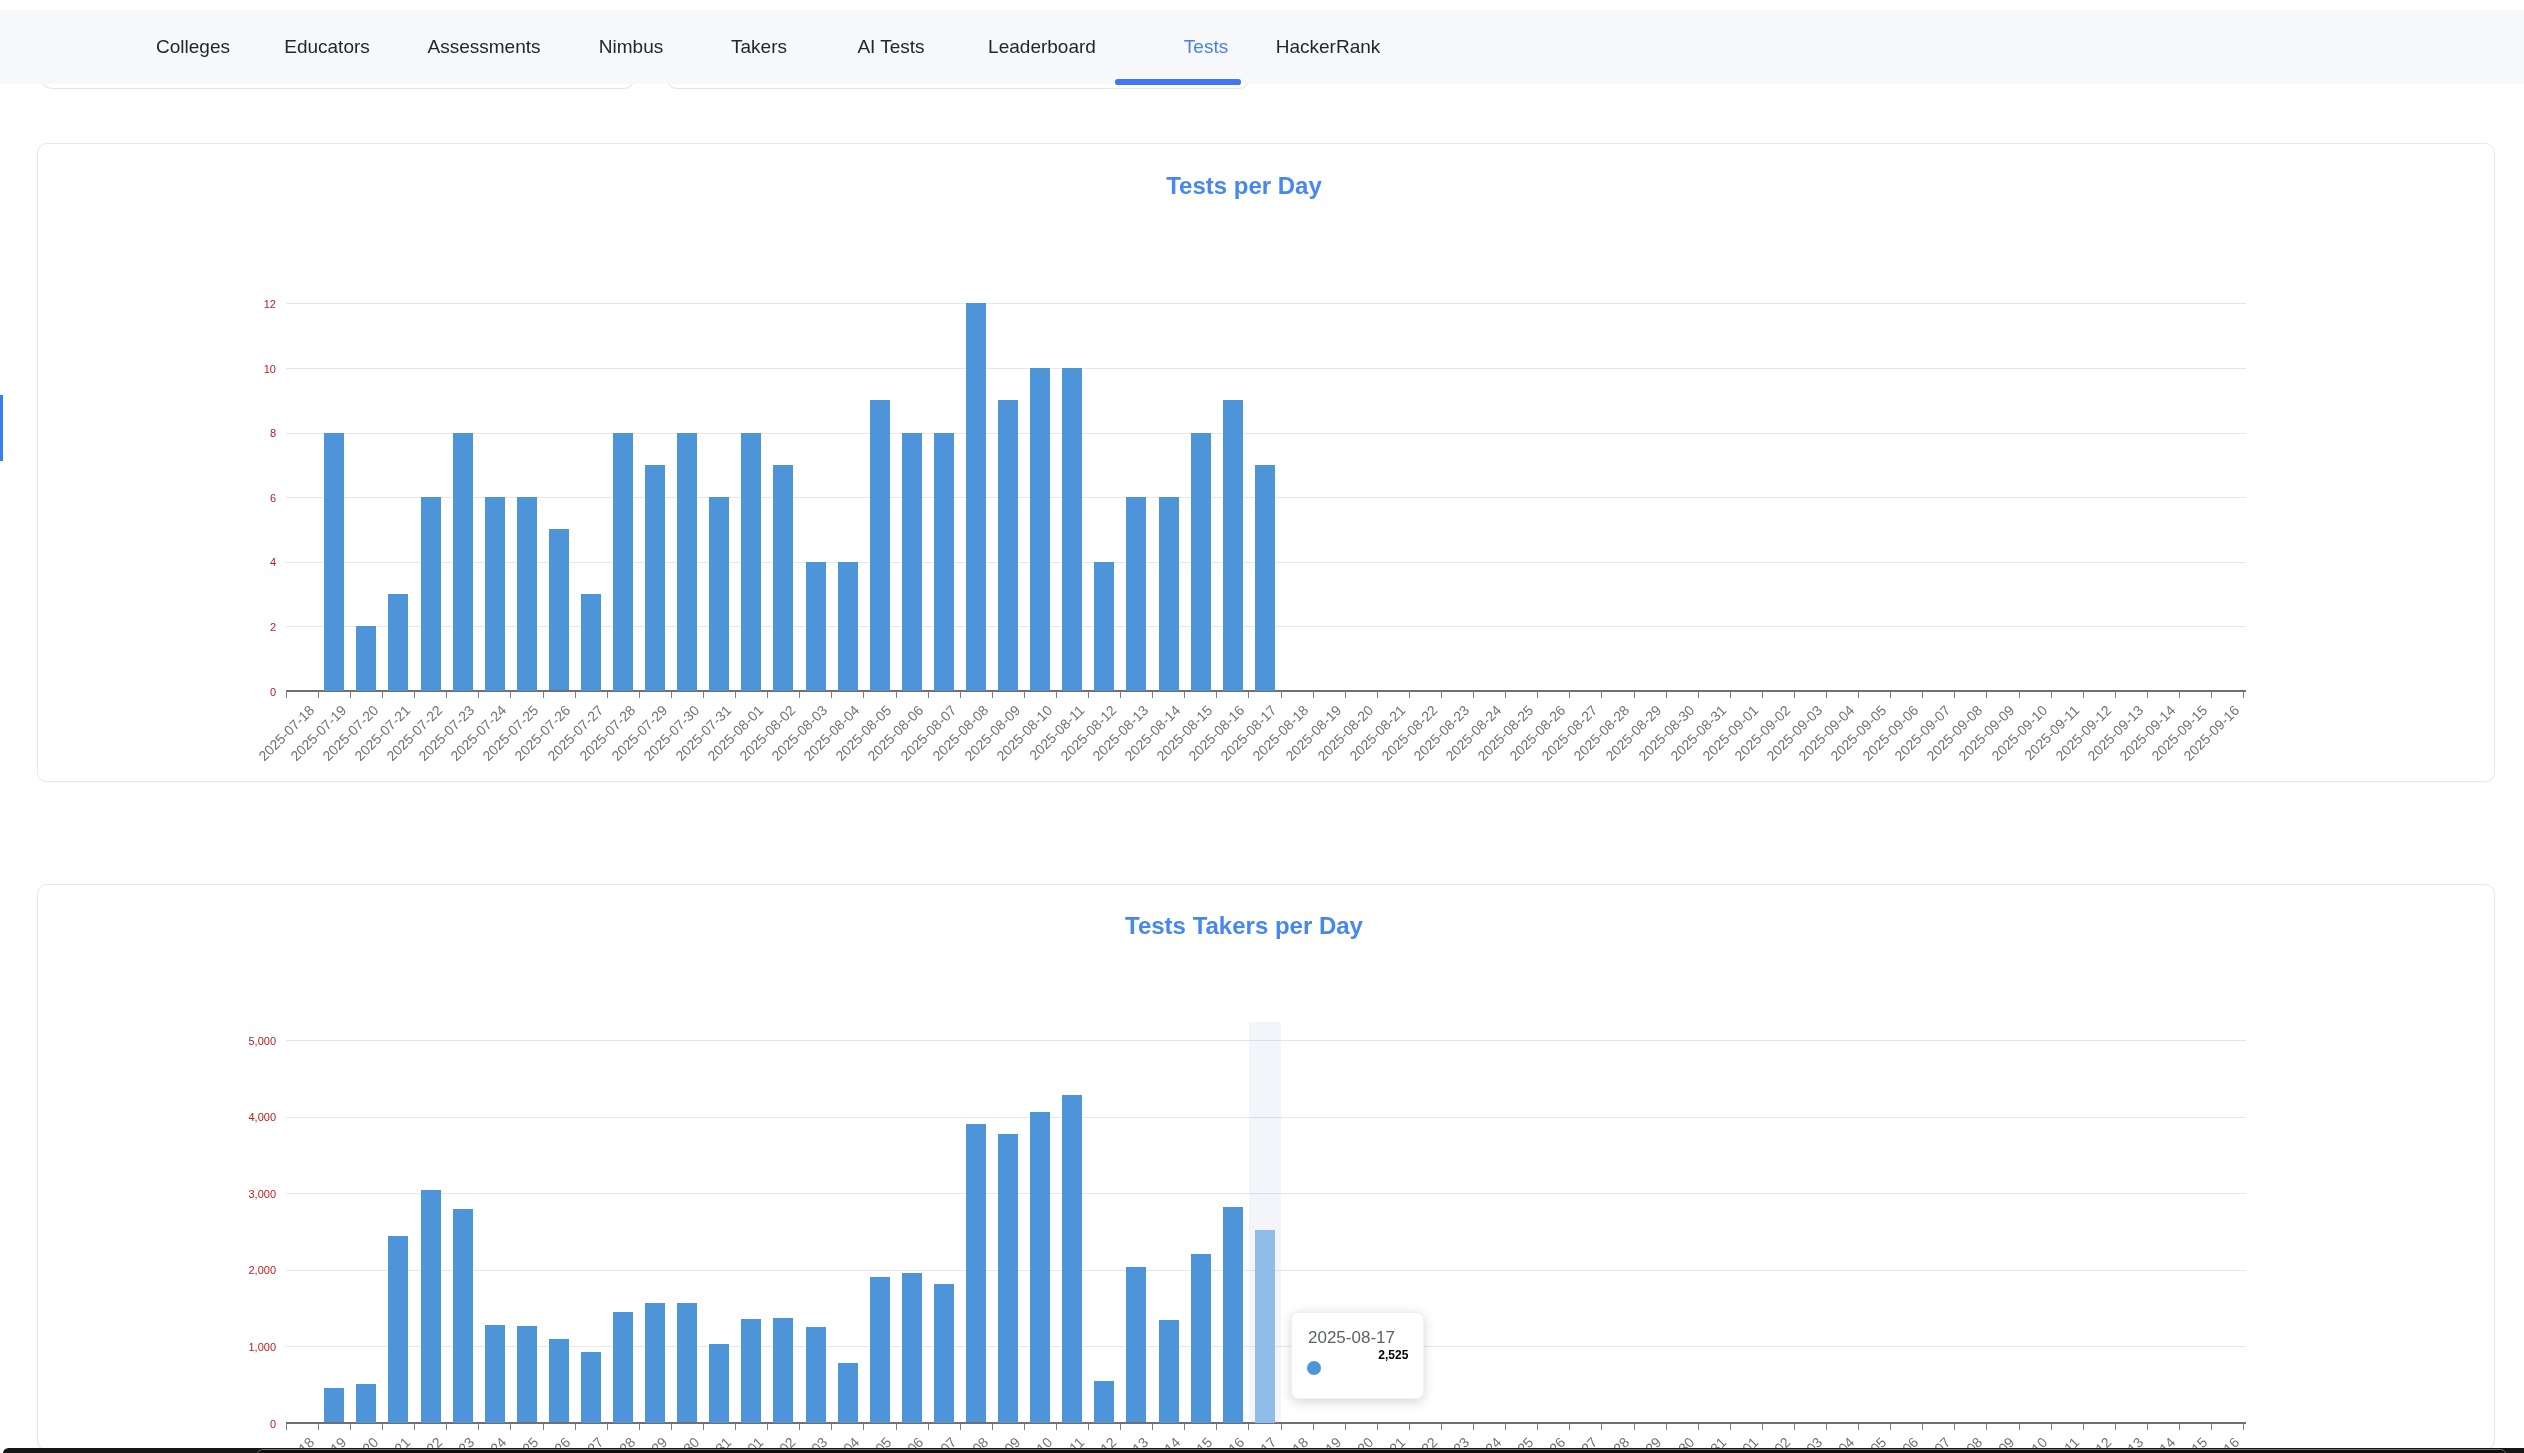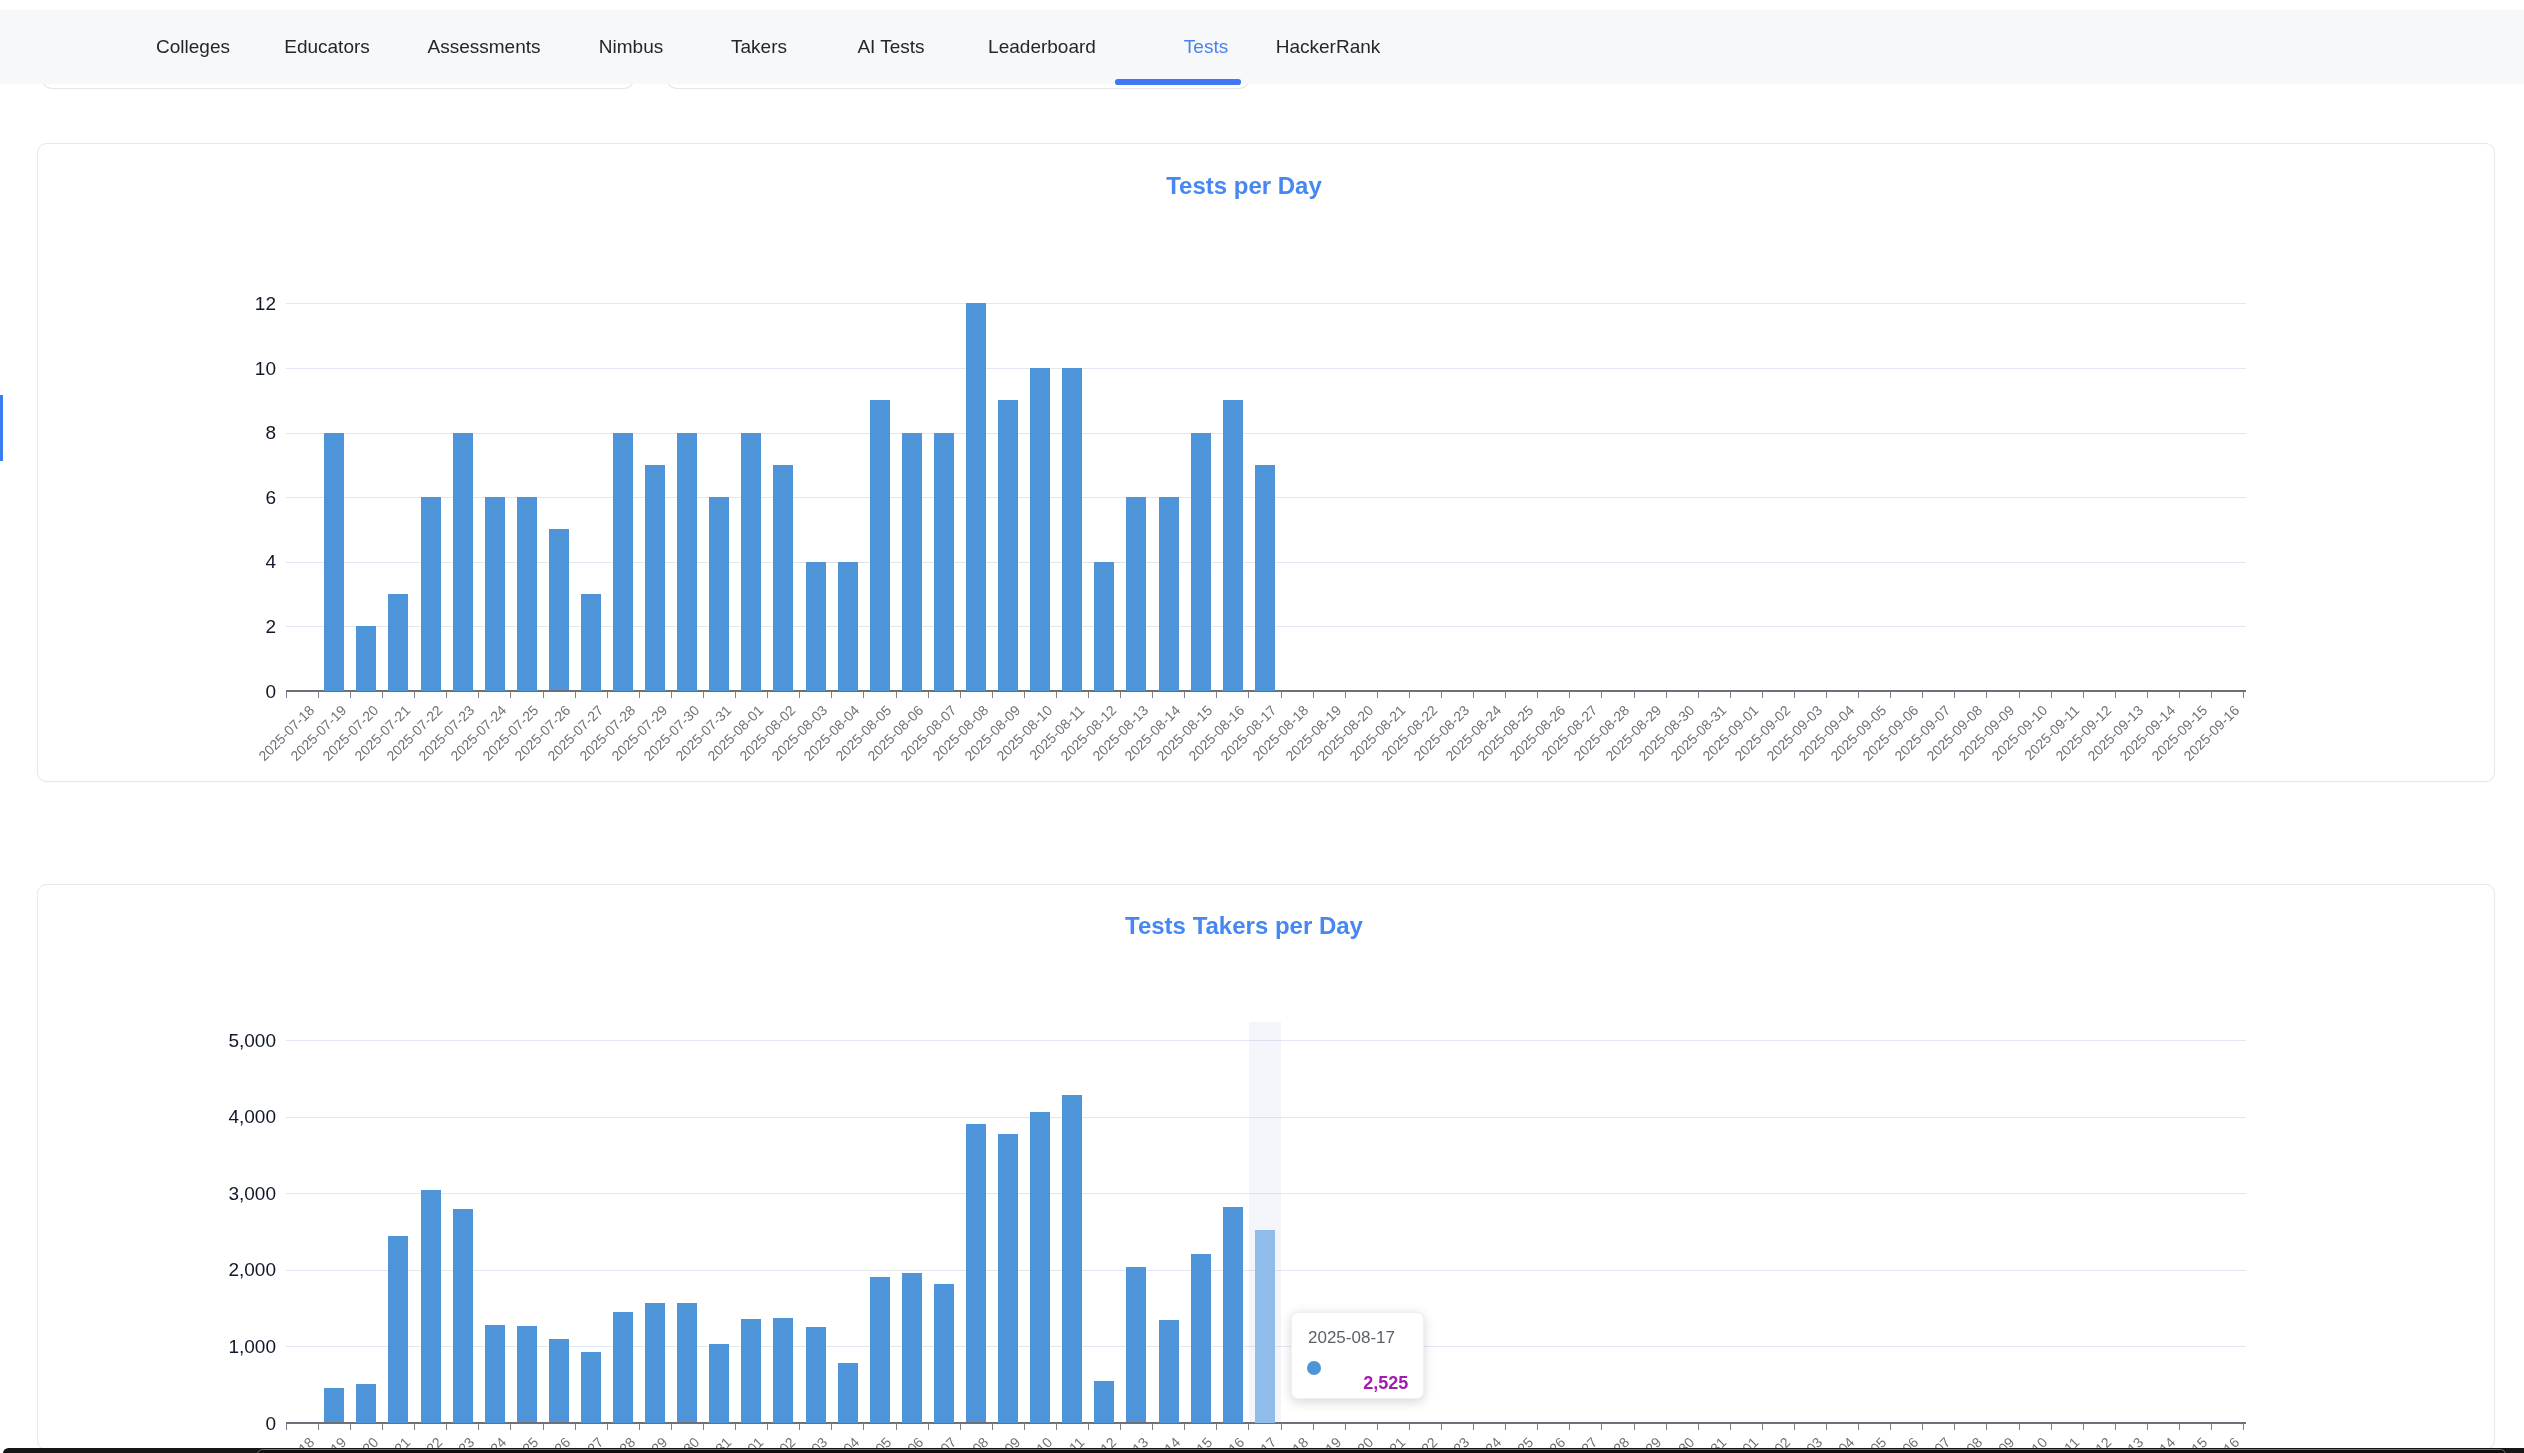--- a/index.html
+++ b/index.html
@@ -12,34 +12,34 @@
   #inkbar{position:absolute;height:5.6px;background:#4176f5;border-radius:2.8px;z-index:4;}
   .card-fragment{position:absolute;top:73px;height:15.4px;background:#fff;border:0.7px solid #e4e6ea;
     border-top:none;border-radius:0 0 11.2px 11.2px;z-index:1;}
   
   .chart-card{position:absolute;background:#fff;border:0.7px solid #e7e8ec;border-radius:9.8px;
     box-shadow:0 0.7px 1.4px rgba(0,0,0,0.03);overflow:hidden;z-index:1;}
   .chart-title{position:absolute;transform:translateX(-50%);font-size:24px;font-weight:600;
     color:#4687f1;white-space:nowrap;}
   .gridline{position:absolute;height:0.7px;background:#e3e7f1;}
   .axisline{position:absolute;height:2.1px;background:#6e7079;}
-  .ylabel{position:absolute;transform:translateY(-50%);font-size:19px;color:#0f172a;
+  .ylabel{position:absolute;transform:translateY(-50%);font-size:11px;color:#b91c1c;
     text-align:right;white-space:nowrap;}
   .xtick{position:absolute;width:0.7px;background:#7a7e86;}
   .xlabel{position:absolute;font-size:14px;color:#6d7177;white-space:nowrap;
     transform:rotate(-45deg);transform-origin:100% 0;}
   .bar{position:absolute;background:#4e94d8;}
   .hoverband{position:absolute;background:rgba(160,175,215,0.12);}
   
   #tooltip{position:absolute;background:#fff;border:0.7px solid #f0f0f0;border-radius:7px;
     box-shadow:0 2.8px 11.2px rgba(0,0,0,0.16);z-index:5;}
   #tooltip .tt-date{position:absolute;left:16px;top:15.4px;font-size:17px;color:#5c6167;}
   #tooltip .tt-dot{position:absolute;left:14.7px;top:48px;width:14px;height:14px;border-radius:50%;
     background:#4e94d8;}
-  #tooltip .tt-val{position:absolute;right:14.7px;top:60px;font-size:18px;font-weight:bold;color:#a21caf;}
+  #tooltip .tt-val{position:absolute;right:14.7px;top:35px;font-size:12px;font-weight:bold;color:#000000;}
   
   #left-scroll-sliver{position:absolute;left:0;top:395px;width:2.8px;height:66px;background:#3a7df0;z-index:6;}
   #bottom-scrollbar{position:absolute;left:2.8px;top:1448px;width:2522px;height:11.2px;background:#161616;
     border-radius:5.6px 0 0 5.6px;z-index:6;}
   #bottom-scrollbar .thumb{position:absolute;left:254px;top:1.4px;width:2247px;height:8.4px;
     border:1.4px solid #707070;border-radius:5.6px;background:#0e0e0e;}
 </style>
 </head>
 <body>
 

